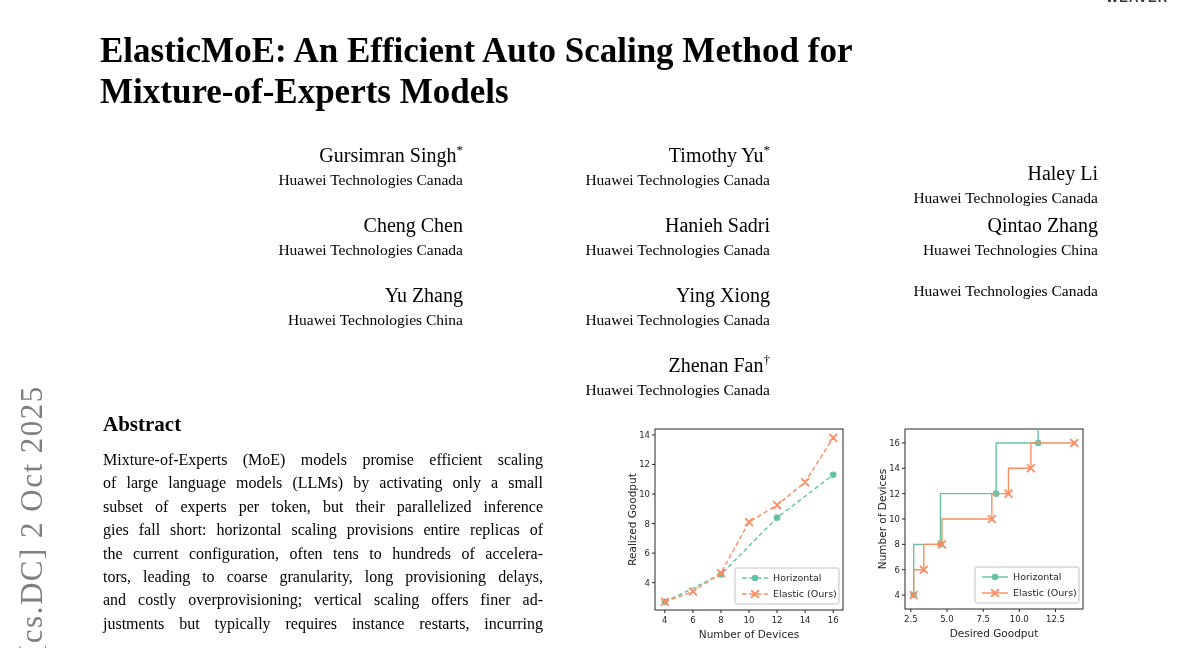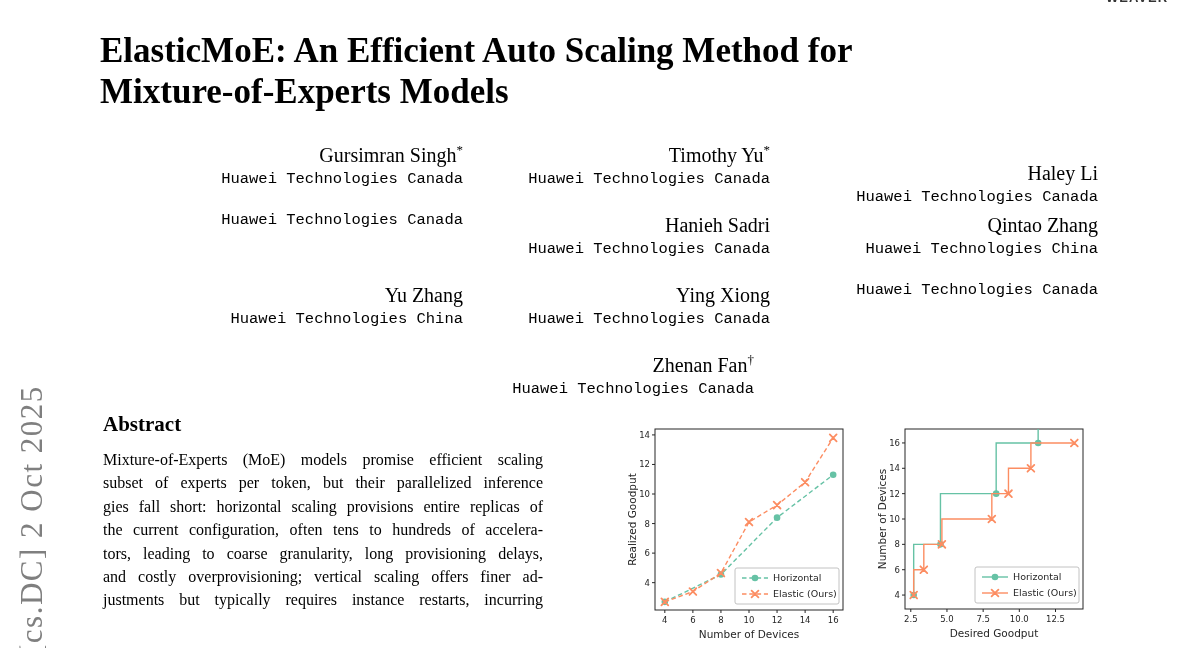--- a/index.html
+++ b/index.html
@@ -12,21 +12,21 @@
     font-family:"Liberation Sans",sans-serif;font-size:13px;font-weight:bold;
     letter-spacing:1px;color:#333;
   }
   .title{
     position:absolute;left:100px;top:30px;width:1000px;
     font-size:35px;font-weight:bold;line-height:41px;
   }
   .author{position:absolute;width:320px;text-align:right;}
   .aname{font-size:20px;line-height:24px;}
   .aname sup{font-size:13px;}
-  .aaff{font-size:15.5px;line-height:19px;margin-top:3px;font-family:Liberation Mono, monospace;}
+  .aaff{font-size:15.5px;line-height:19px;margin-top:3px;}
   .abs-head{
     position:absolute;left:103px;top:412px;
     font-size:21px;font-weight:bold;
   }
   .abs-body{
     position:absolute;left:103px;top:448px;width:440px;
     font-size:16px;line-height:23.4px;
   }
   .abs-line{text-align:justify;text-align-last:justify;white-space:nowrap;}
   .arxiv-strip{
@@ -55,20 +55,21 @@
 </div>
 <div class="author" style="left:450px;top:138px">
   <div class="aname"><span>Timothy Yu</span><sup>*</sup></div>
   <div class="aaff">Huawei Technologies Canada</div>
 </div>
 <div class="author" style="left:778px;top:156px">
   <div class="aname"><span>Haley Li</span><sup></sup></div>
   <div class="aaff">Huawei Technologies Canada</div>
 </div>
 <div class="author" style="left:143px;top:208px">
+  <div class="aname"><span>Cheng Chen</span><sup></sup></div>
   <div class="aaff">Huawei Technologies Canada</div>
 </div>
 <div class="author" style="left:450px;top:208px">
   <div class="aname"><span>Hanieh Sadri</span><sup></sup></div>
   <div class="aaff">Huawei Technologies Canada</div>
 </div>
 <div class="author" style="left:778px;top:208px">
   <div class="aname"><span>Qintao Zhang</span><sup></sup></div>
   <div class="aaff">Huawei Technologies China</div>
 </div>
@@ -76,28 +77,29 @@
   <div class="aname"><span>Yu Zhang</span><sup></sup></div>
   <div class="aaff">Huawei Technologies China</div>
 </div>
 <div class="author" style="left:450px;top:278px">
   <div class="aname"><span>Ying Xiong</span><sup></sup></div>
   <div class="aaff">Huawei Technologies Canada</div>
 </div>
 <div class="author" style="left:778px;top:278px">
   <div class="aaff">Huawei Technologies Canada</div>
 </div>
-<div class="author" style="left:434px;top:348px">
+<div class="author" style="left:450px;top:348px">
   <div class="aname"><span>Zhenan Fan</span><sup>†</sup></div>
   <div class="aaff">Huawei Technologies Canada</div>
 </div>
 
 <div class="abs-head">Abstract</div>
 <div class="abs-body">
   <div class="abs-line">Mixture-of-Experts (MoE) models promise efficient scaling</div>
+  <div class="abs-line">of large language models (LLMs) by activating only a small</div>
   <div class="abs-line">subset of experts per token, but their parallelized inference</div>
   <div class="abs-line">gies fall short: horizontal scaling provisions entire replicas of</div>
   <div class="abs-line">the current configuration, often tens to hundreds of accelera-</div>
   <div class="abs-line">tors, leading to coarse granularity, long provisioning delays,</div>
   <div class="abs-line">and costly overprovisioning; vertical scaling offers finer ad-</div>
   <div class="abs-line">justments but typically requires instance restarts, incurring</div>
 </div>
 
 <div class="arxiv-strip">[cs.DC]  2 Oct 2025</div>
 

